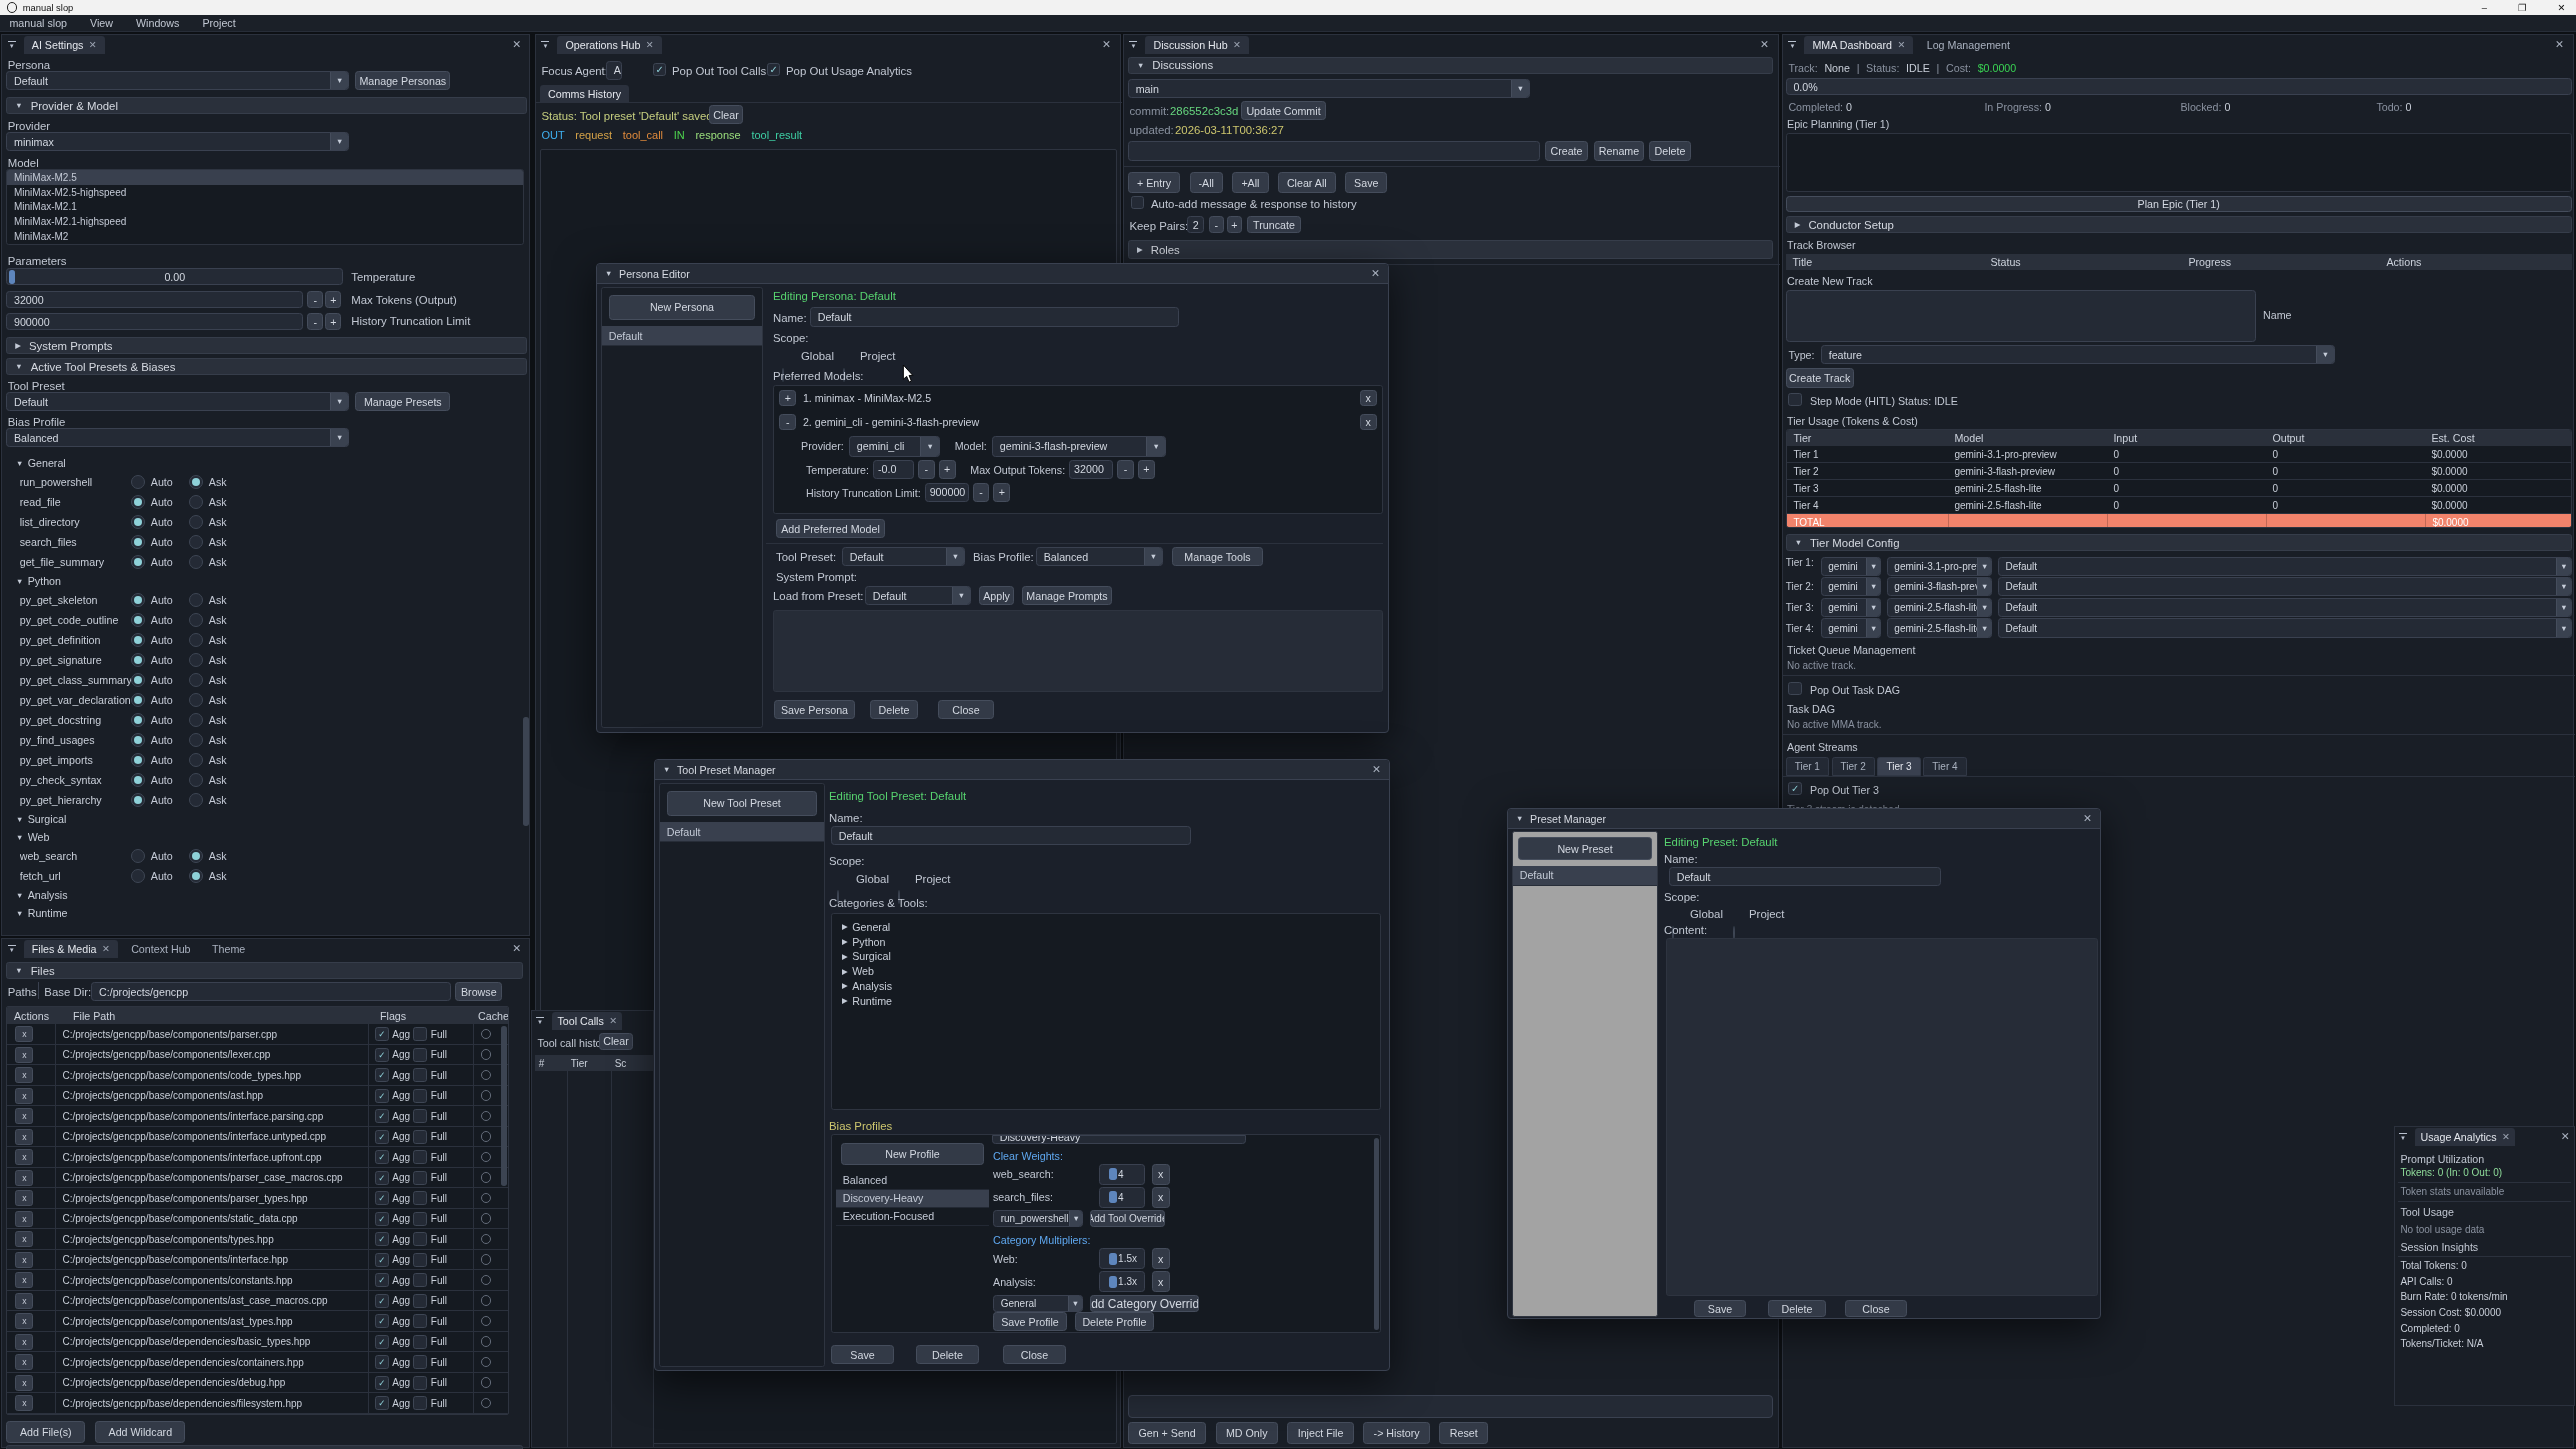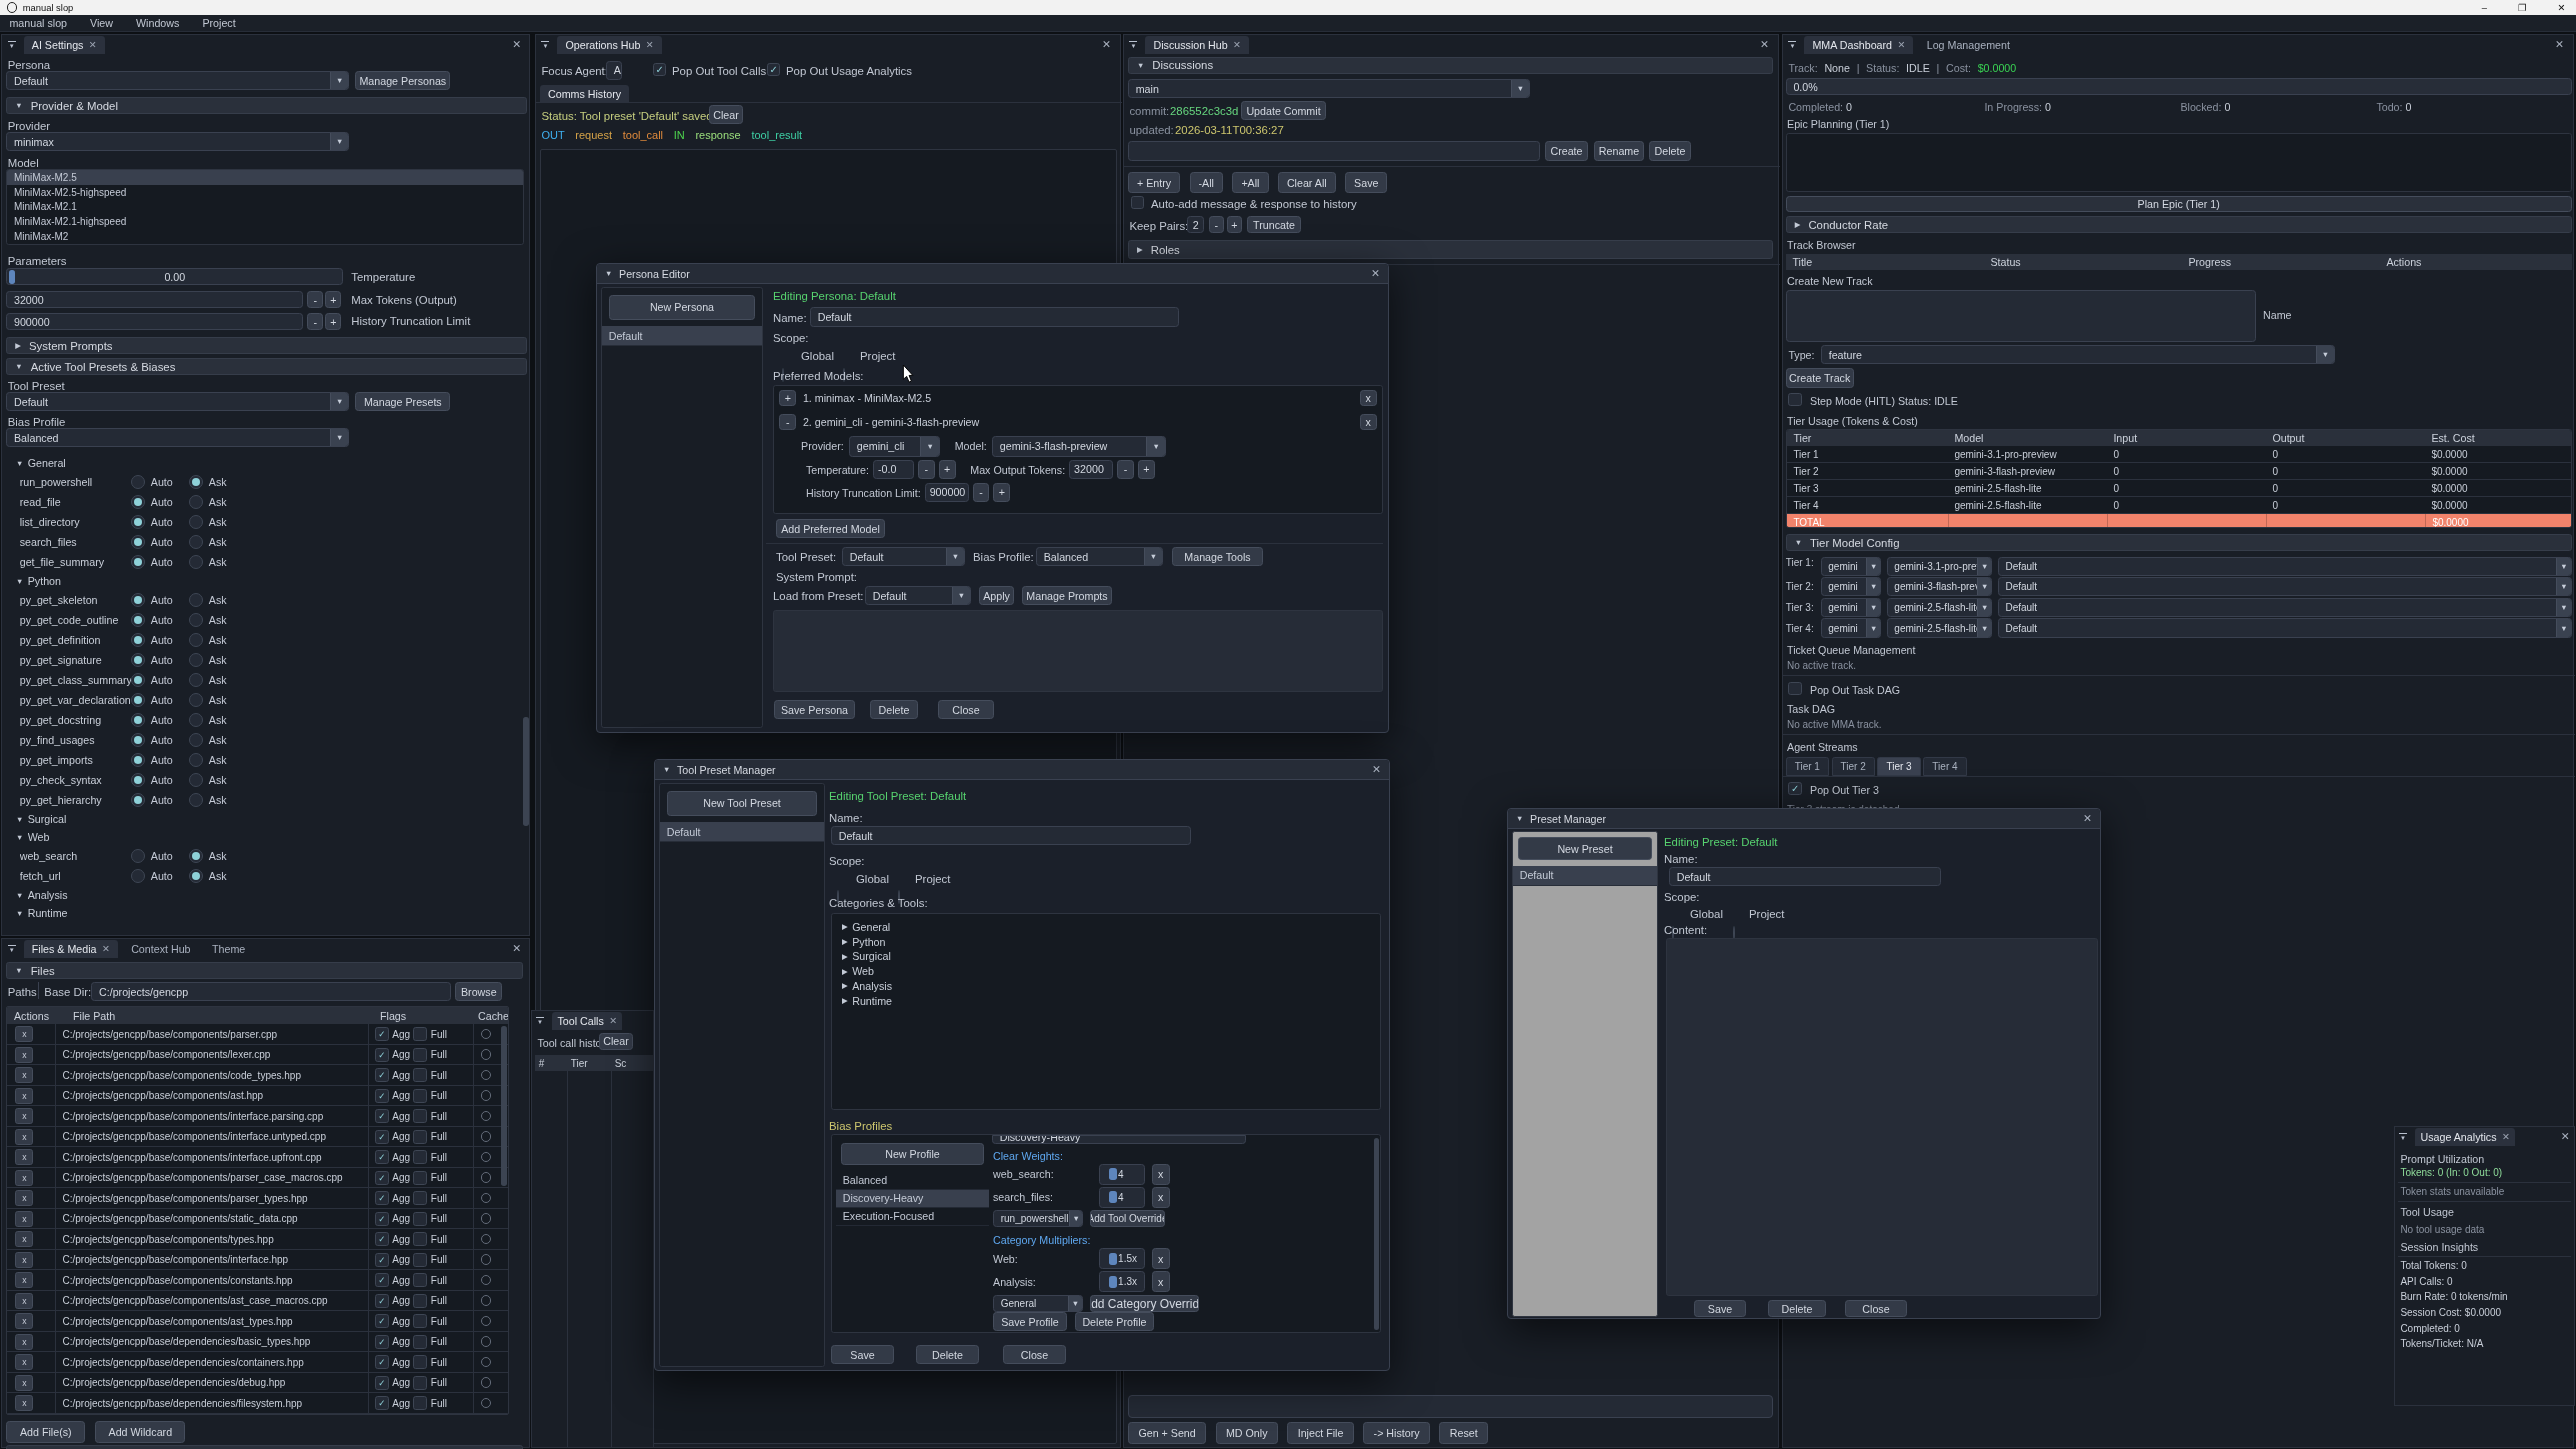--- a/index.html
+++ b/index.html
@@ -807,21 +807,21 @@
     <span style="width:198px"><span class="dim">Completed:</span>&nbsp;<span>0</span></span>
         <span style="width:198px"><span class="dim">In Progress:</span>&nbsp;<span>0</span></span>
         <span style="width:198px"><span class="dim">Blocked:</span>&nbsp;<span>0</span></span>
         <span style="width:198px"><span class="dim">Todo:</span>&nbsp;<span>0</span></span>
       </div>
     <span class="abs label" style="left:4px;top:83px;font-size:10.7px">Epic Planning (Tier 1)</span>
     <div class="abs well" style="left:2.7px;top:98px;width:786px;height:59px"></div>
     <div class="abs btn" style="left:2.7px;top:161px;width:786px;height:16px;background:#2a303b">Plan Epic (Tier 1)</div>
     <div class="abs hdrbar" style="left:2.7px;top:181px;width:786px;height:17.4px">
         <span class="tri">▶</span>
-        <span>Conductor Rate</span>
+        <span>Conductor Setup</span>
       </div>
     <span class="abs label" style="left:4px;top:204px;font-size:10.7px">Track Browser</span>
     <div class="abs table-hd" style="left:2.7px;top:219px;width:786px;height:16px">
       <span style="width:198px">Title</span>
       <span style="width:198px">Status</span>
       <span style="width:198px">Progress</span>
       <span style="flex:1">Actions</span>
     </div>
     <span class="abs label" style="left:4px;top:240px;font-size:10.7px">Create New Track</span>
     <div class="abs input" style="left:2.7px;top:255px;width:470px;height:52px"></div>

